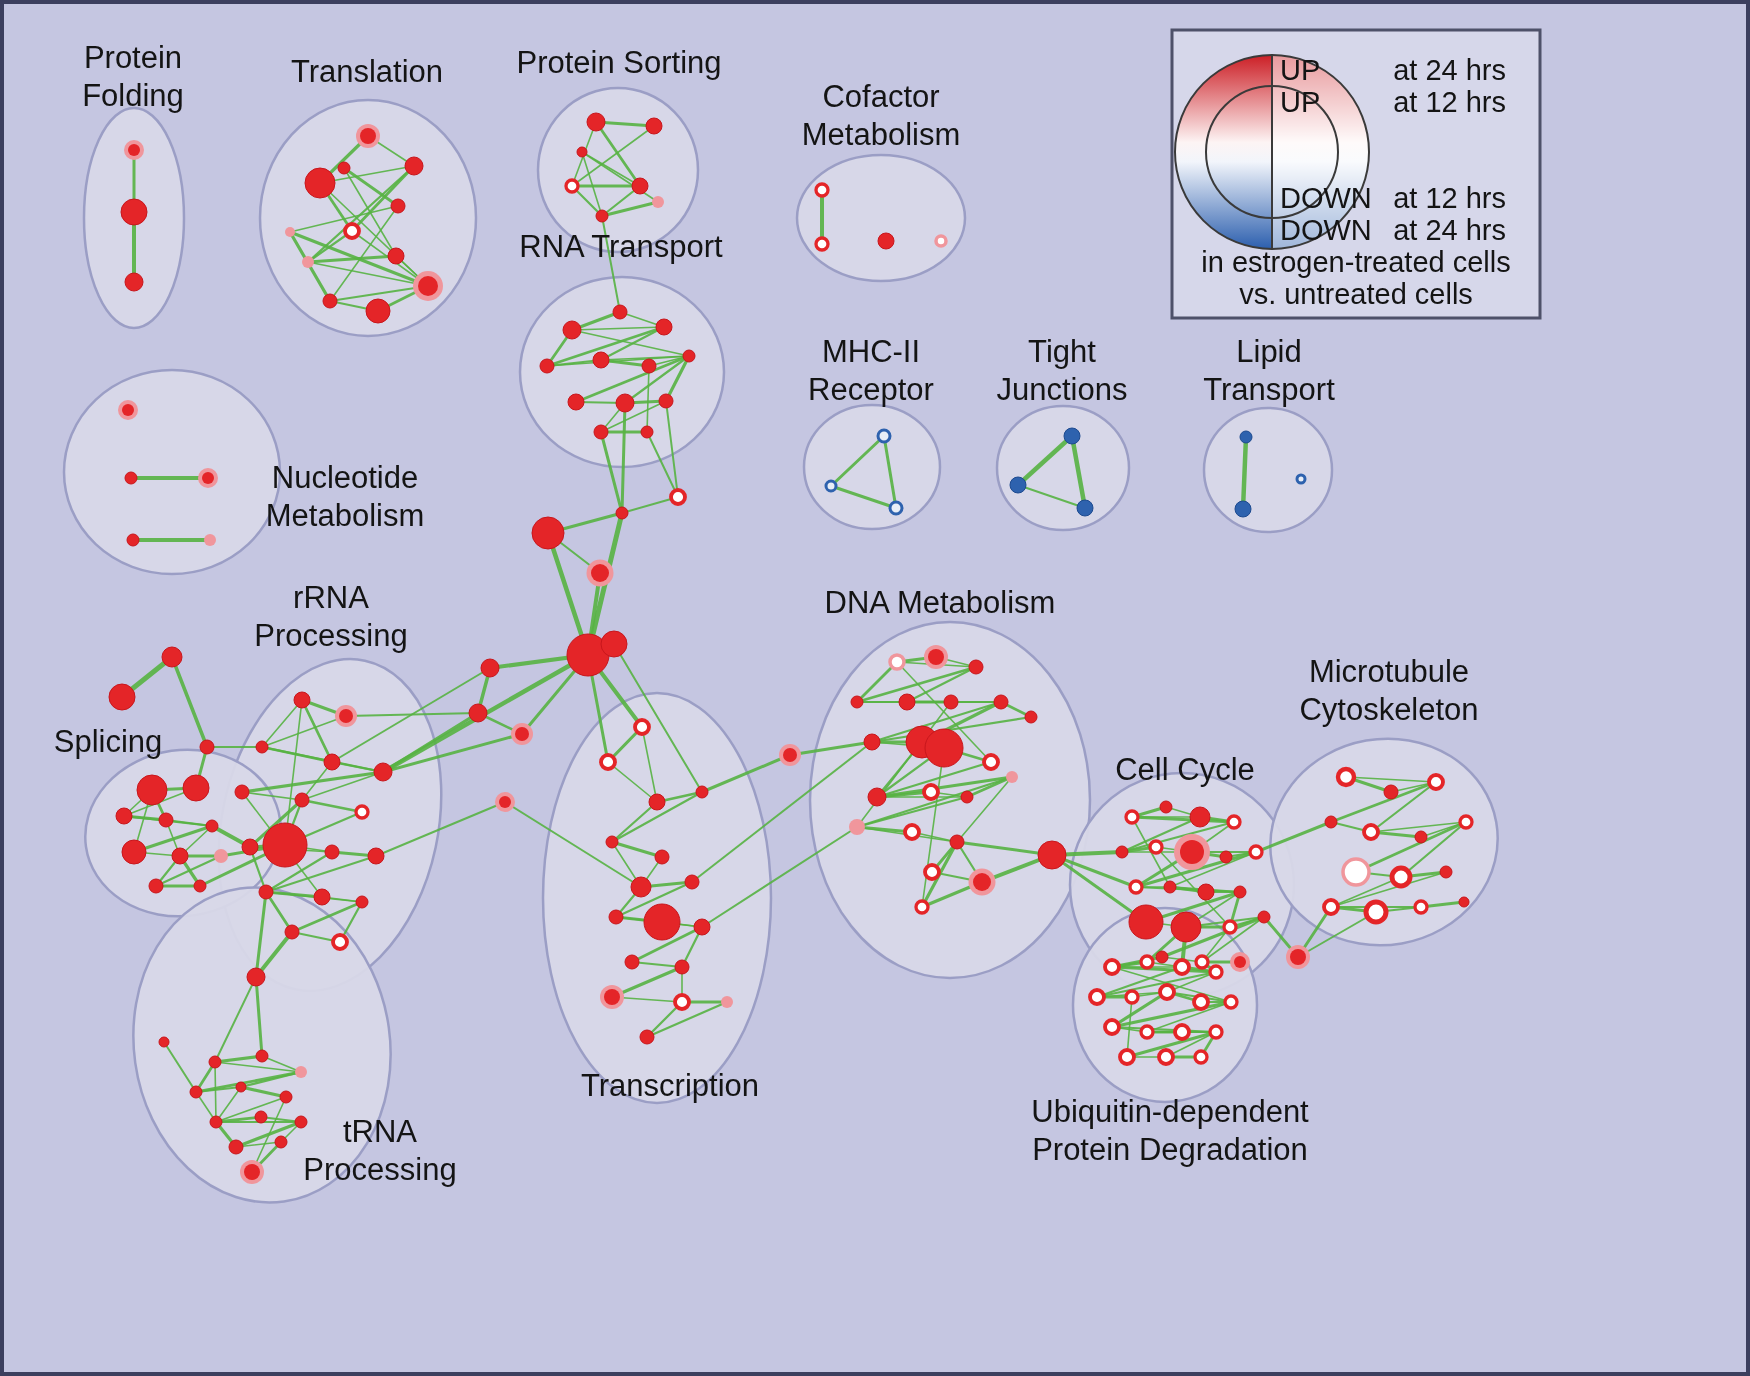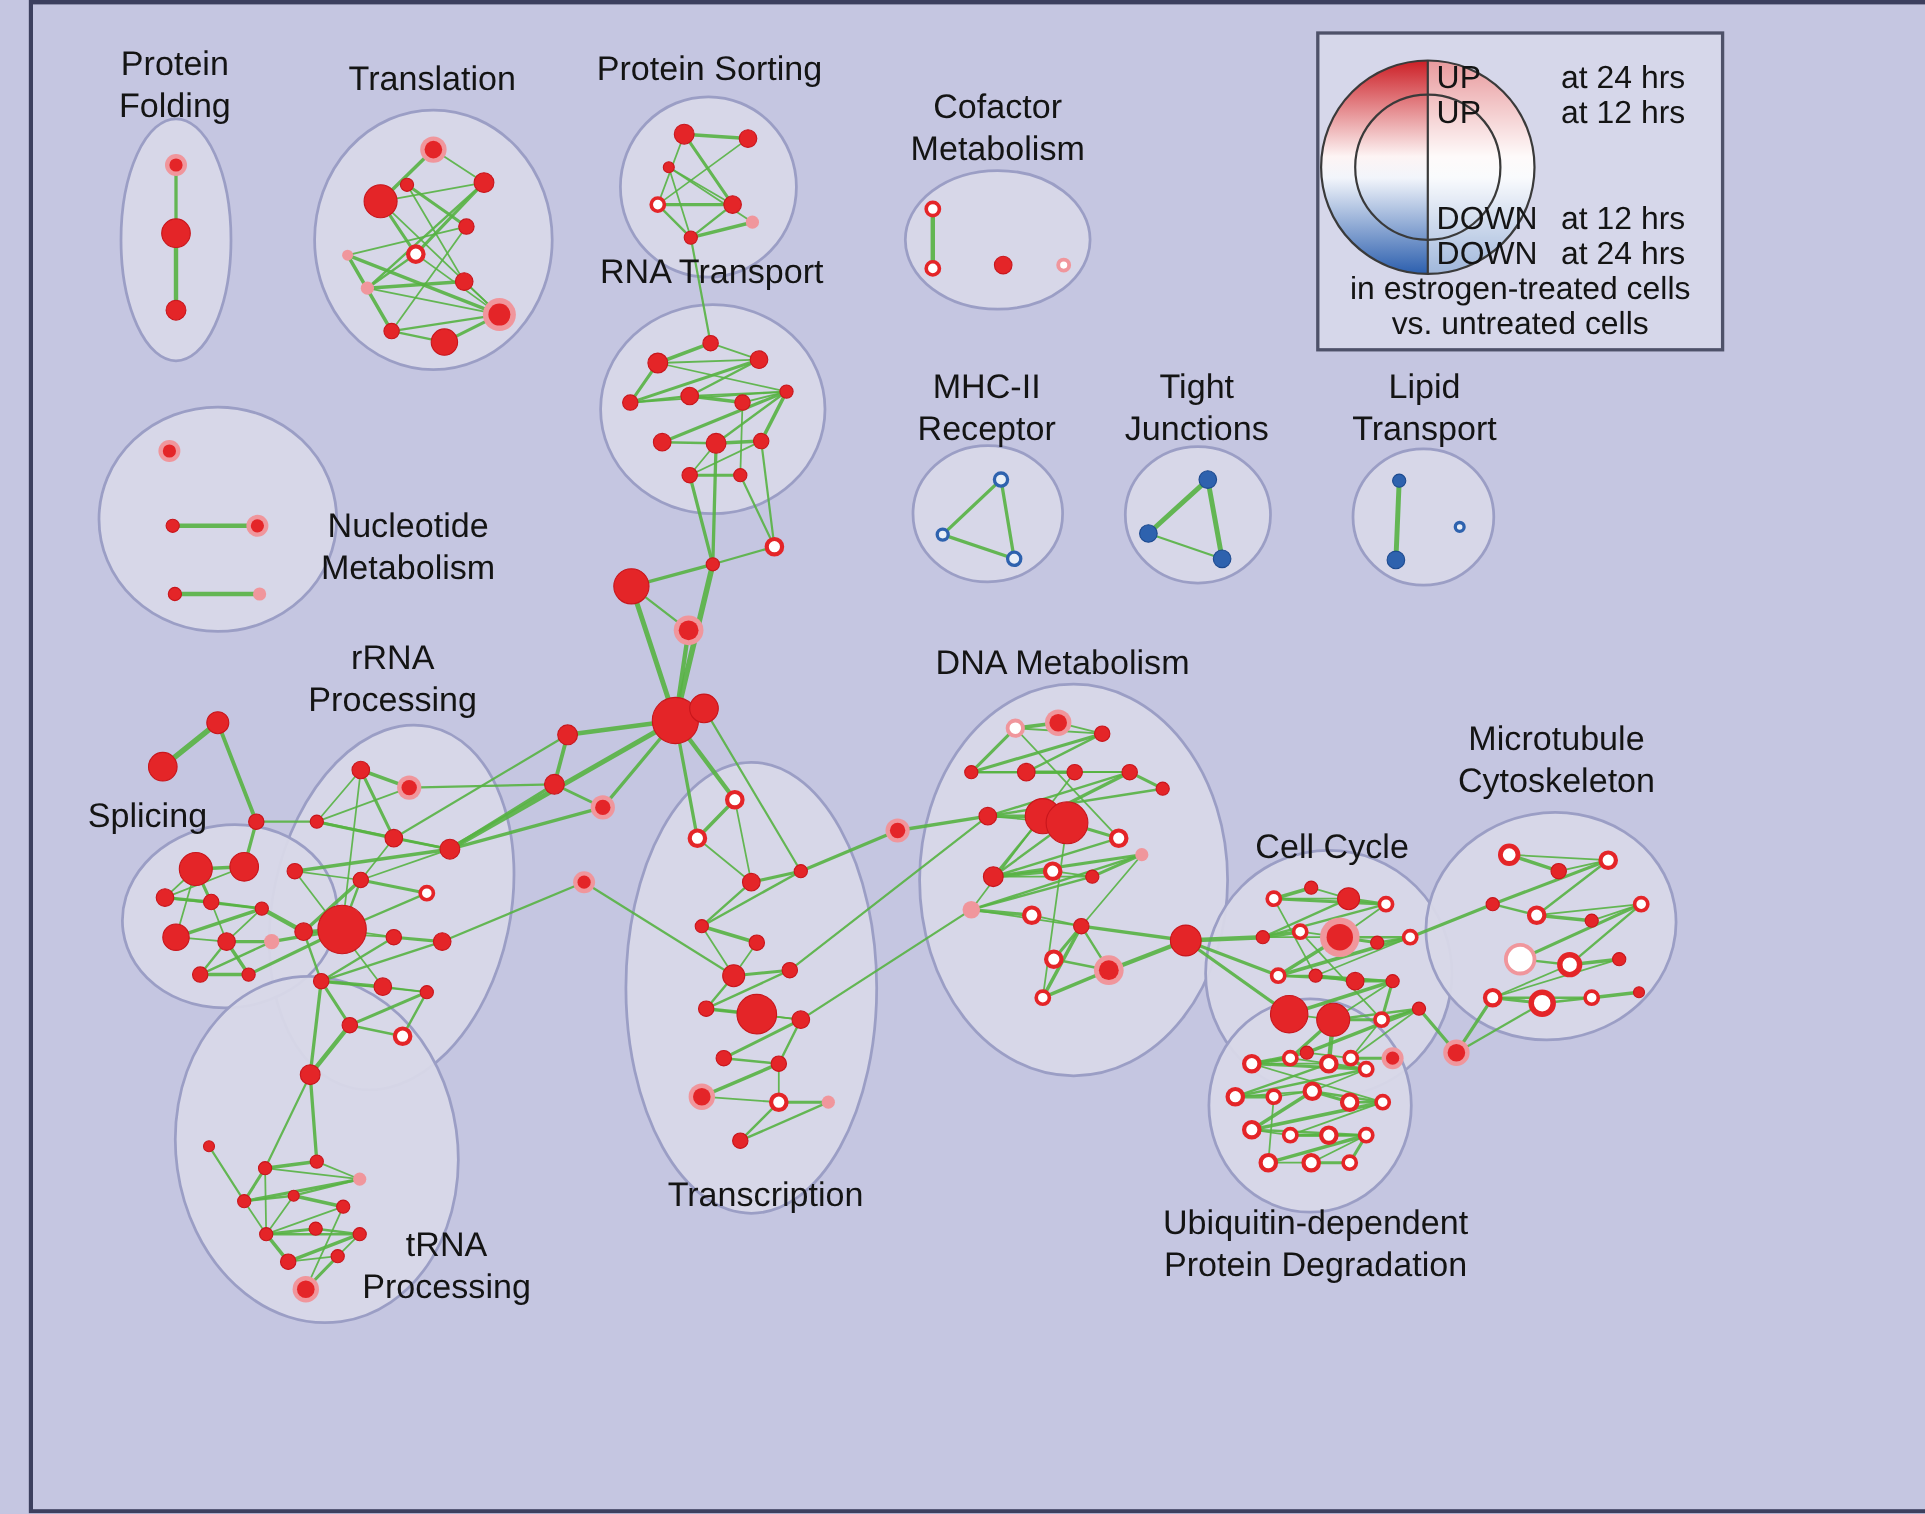--- a/index.html
+++ b/index.html
@@ -1,16 +1,16 @@
 <!DOCTYPE html>
 <html><head>
 <meta charset="utf-8">
 <style>
   html,body{margin:0;padding:0;background:#c5c6e1;}
-  .stage{width:1636px;height:1376px;position:relative;font-family:"Liberation Sans",sans-serif;margin-left:26px;}
+  .stage{width:1636px;height:1376px;position:relative;font-family:"Liberation Sans",sans-serif;}
   svg{display:block;}
   text{font-family:"Liberation Sans",sans-serif;}
 </style>
 </head>
 <body>
 
 <div class="stage" id="figure">
     <svg width="1750" height="1376" viewBox="0 0 1750 1376">
       <defs>
         <linearGradient id="lg" x1="0" y1="0" x2="0" y2="1">

